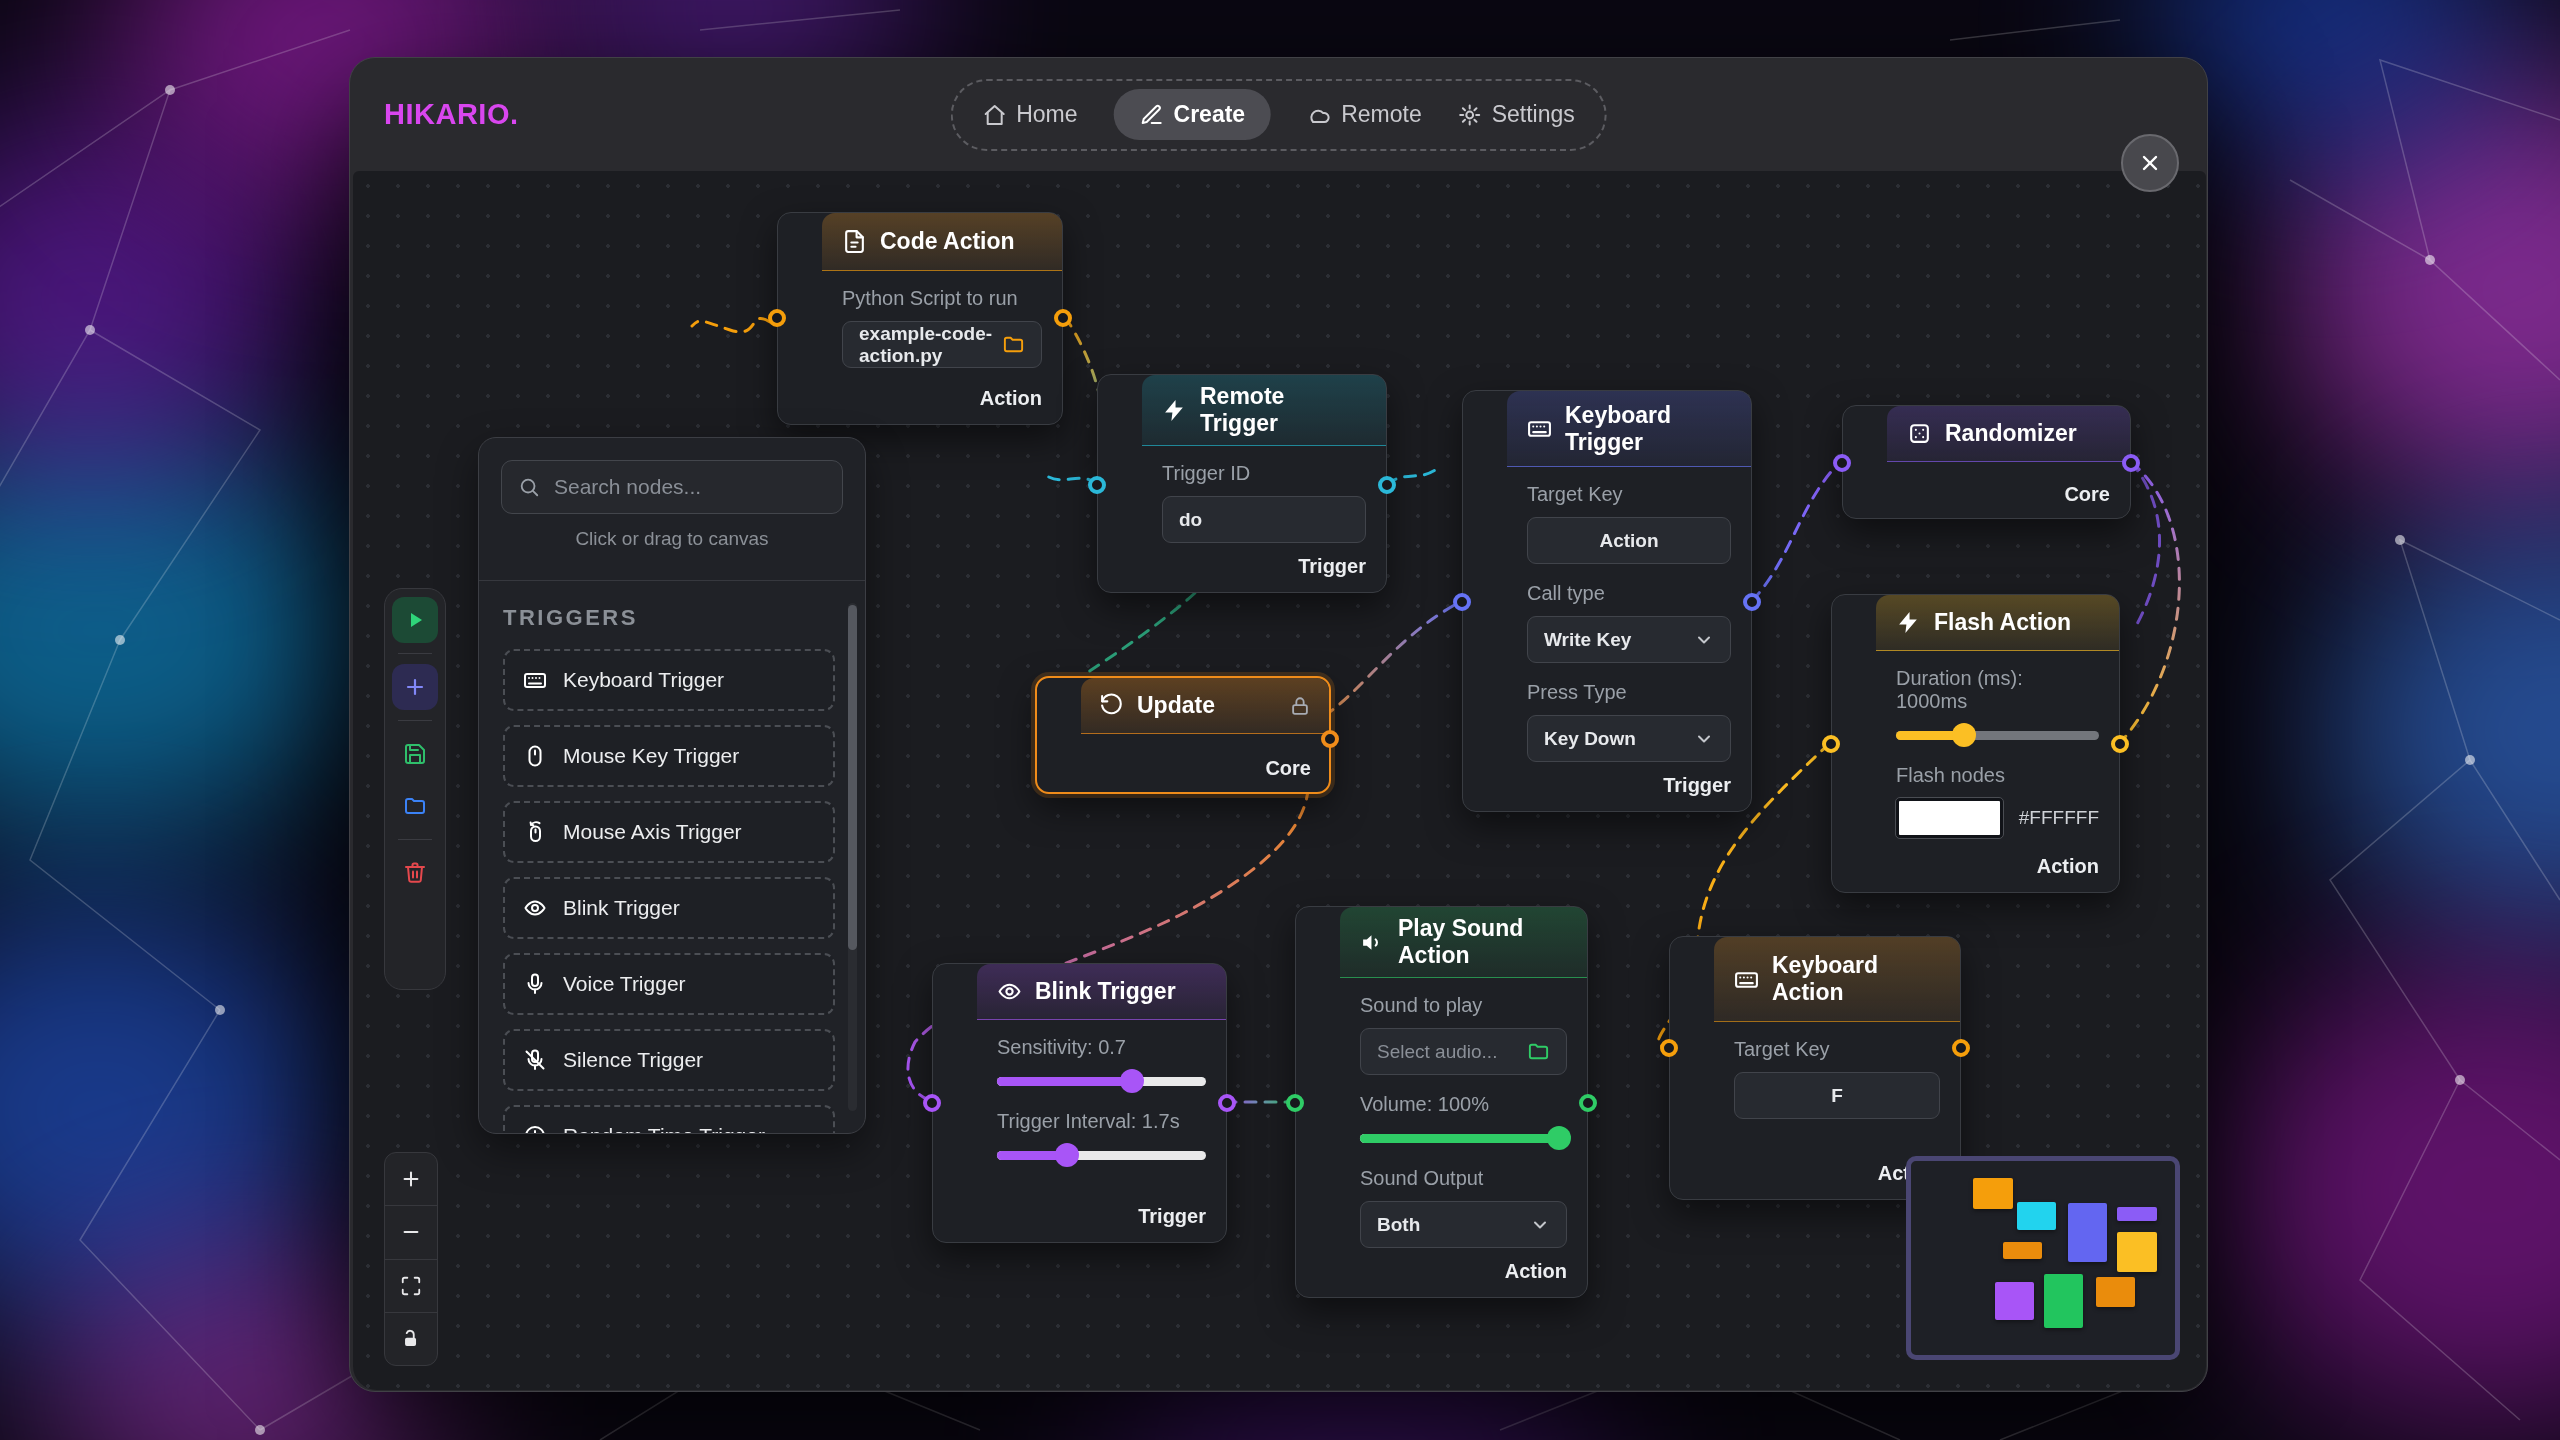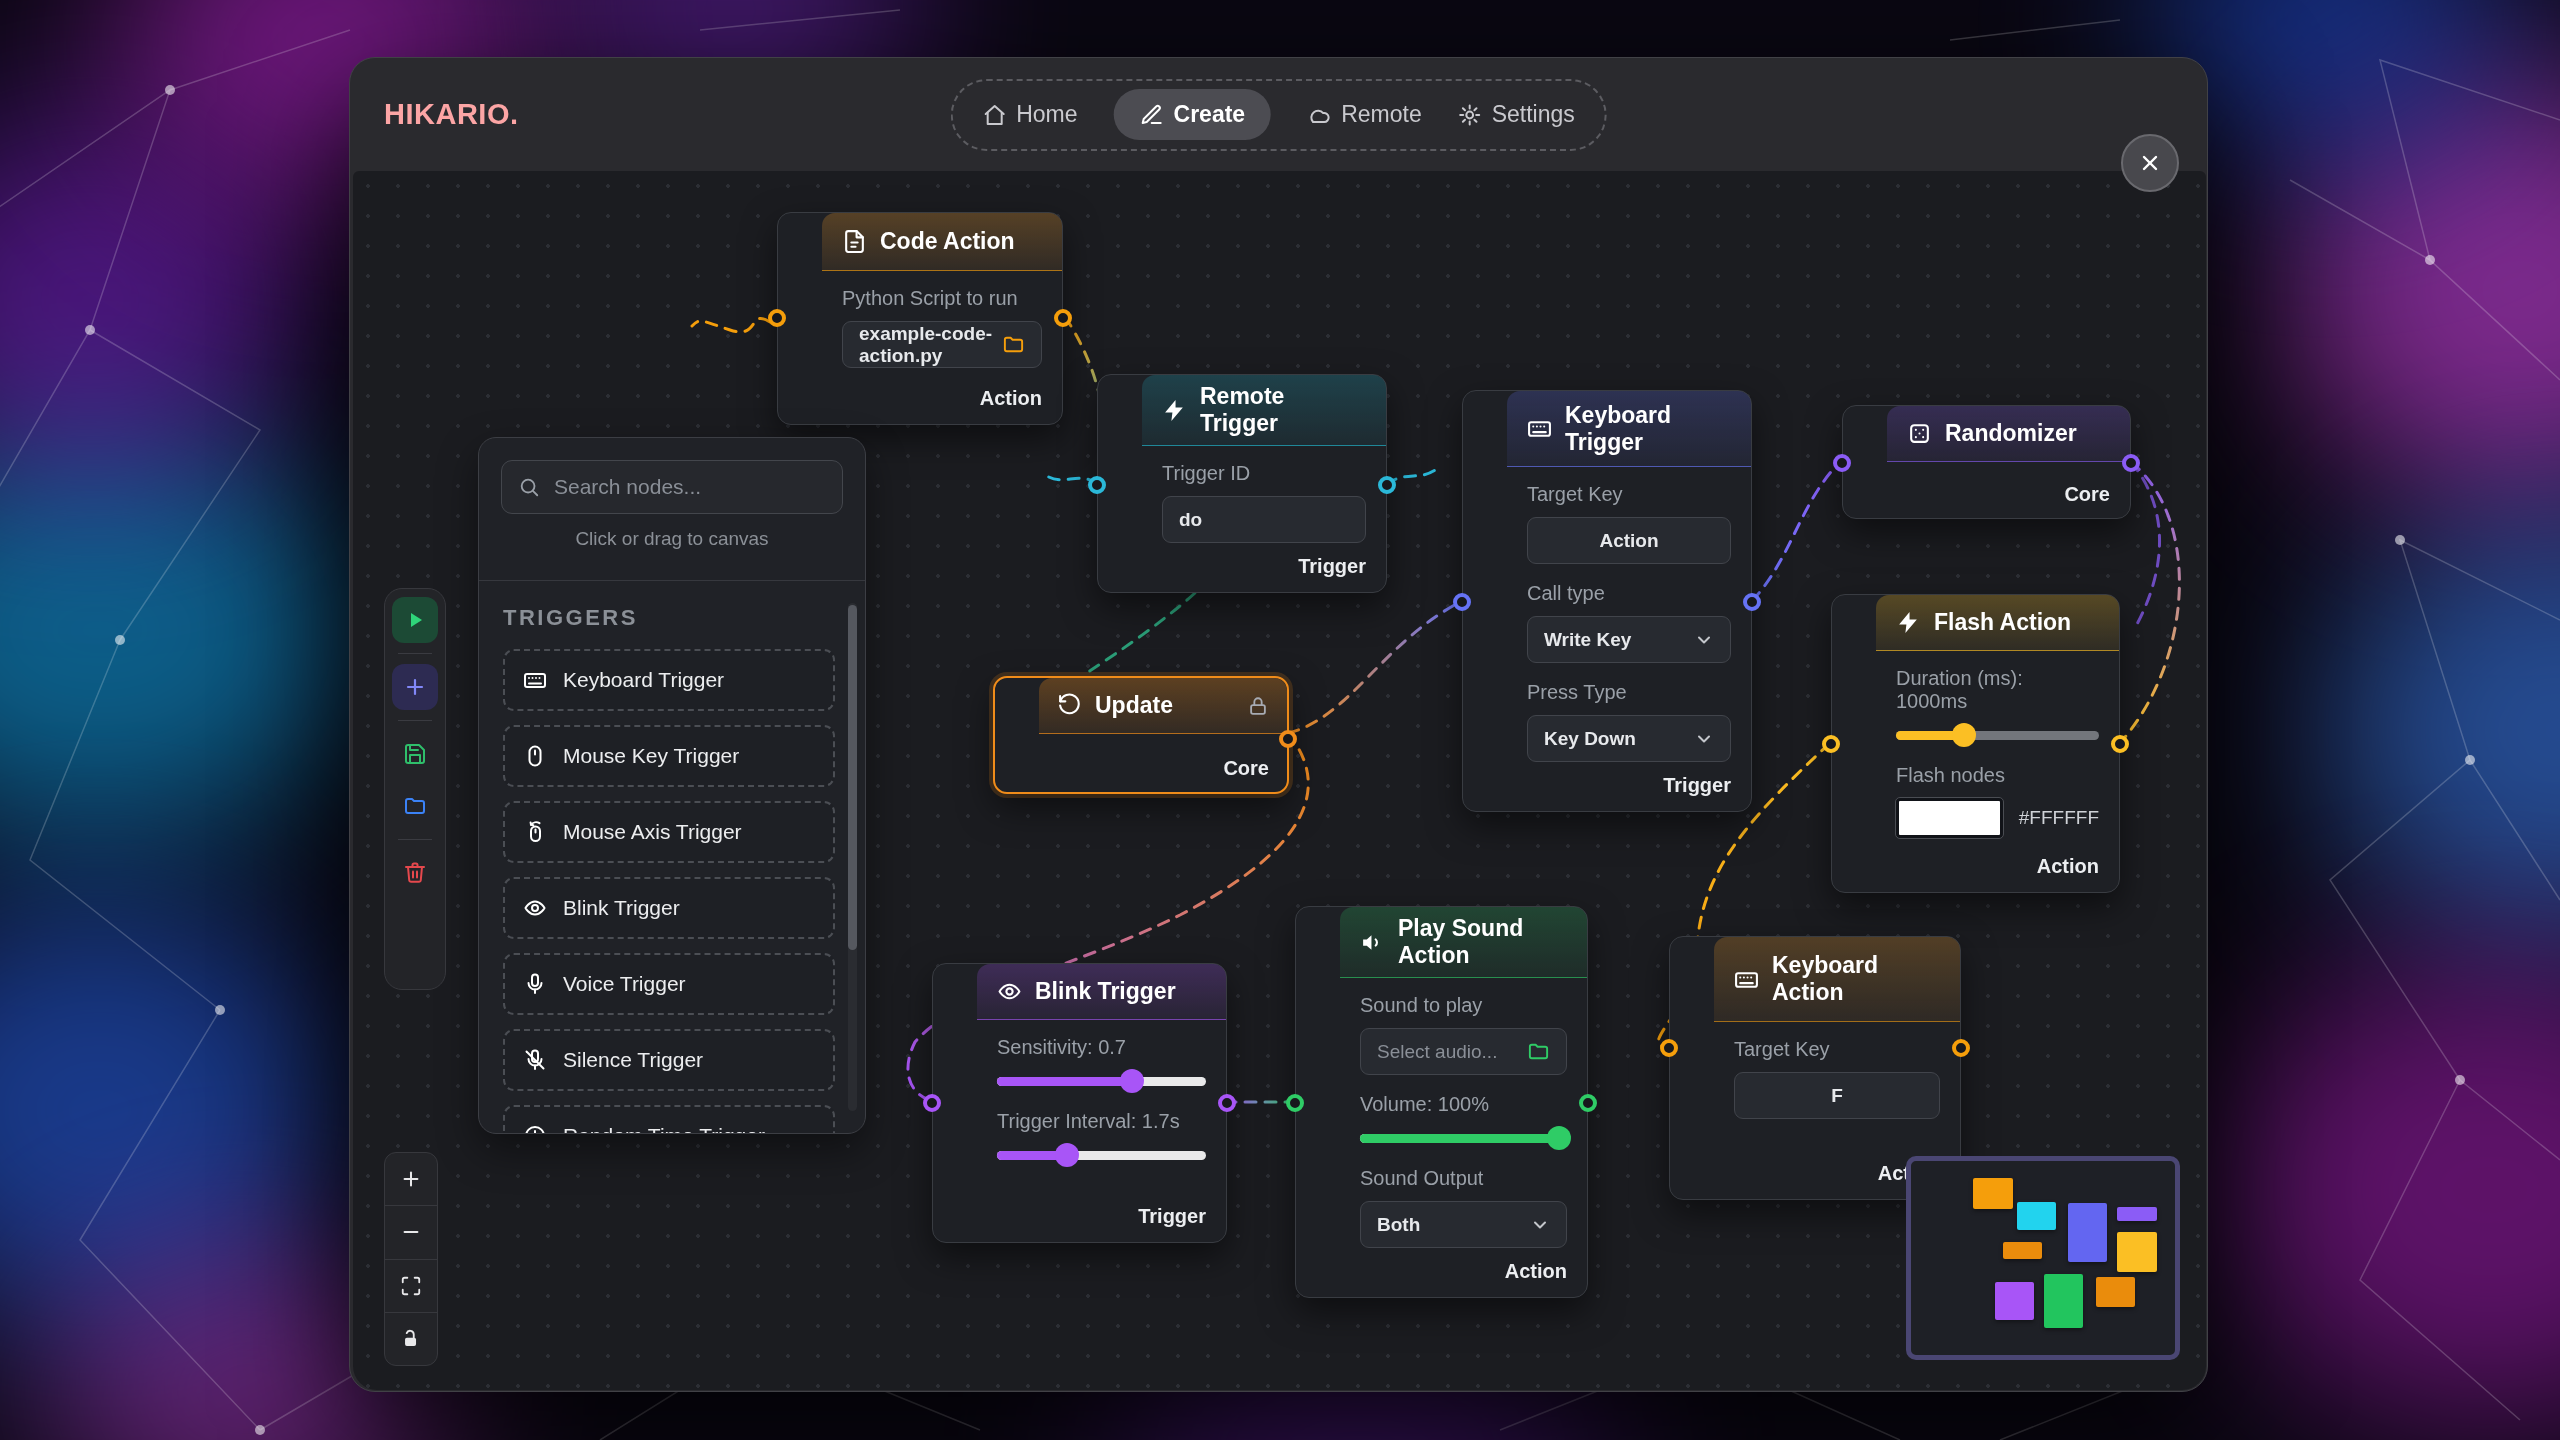--- a/index.html
+++ b/index.html
@@ -6,21 +6,21 @@
     font-family:"Liberation Sans",sans-serif;-webkit-font-smoothing:antialiased;}
   *{box-sizing:border-box;}
   
   .bgwrap{position:absolute;inset:0;overflow:hidden;}
   .blob{position:absolute;border-radius:50%;filter:blur(85px);opacity:.55;}
   .netsvg{position:absolute;inset:0;}
   
   .appwin{position:absolute;left:349px;top:57px;width:1859px;height:1335px;background:#2a2a2e;
     border:1px solid #414146;border-radius:26px;box-shadow:0 40px 120px rgba(0,0,0,.7);z-index:2;}
   .topbar{position:absolute;left:0;top:0;width:100%;height:113px;display:flex;align-items:center;padding:0 34px;}
-  .logo{font-size:29px;font-weight:800;color:#fca5a5;letter-spacing:.5px;}
+  .logo{font-size:29px;font-weight:800;color:#d946ef;letter-spacing:.5px;}
   .navpill{position:absolute;left:50%;top:50%;transform:translate(-50%,-50%);display:flex;align-items:center;
     gap:36px;border:2px dashed #5c5c61;border-radius:999px;padding:10px 30px;height:72px;}
   .navitem{display:flex;align-items:center;gap:10px;color:#c9c9ce;font-size:23px;cursor:pointer;}
   .navitem svg{width:24px;height:24px;}
   .navitem.active{background:#4c4c52;color:#fff;border-radius:999px;padding:12px 26px;font-weight:700;}
   .closebtn{position:absolute;right:28px;top:76px;width:58px;height:58px;border-radius:50%;background:#48484d;
     border:2px solid #69696e;display:flex;align-items:center;justify-content:center;color:#fff;cursor:pointer;z-index:8;}
   .closebtn svg{width:24px;height:24px;}
   
   .canvas{position:absolute;left:3px;top:113px;width:1853px;height:1219px;background:#1b1c20;
@@ -380,21 +380,21 @@
     <div class="swatchrow">
       <div class="swatch"></div>
       <span class="hexval">#FFFFFF</span>
     </div>
     <div class="foot">Action</div>
   </div>
   <span class="port pl" style="top:140px;"></span>
   <span class="port pr" style="top:140px;"></span>
 </div>
 
-<div class="node n-update" style="left:993px;top:676px;width:296px;height:118px;">
+<div class="node n-update" style="left:1035px;top:676px;width:296px;height:118px;">
   <div class="hdr" style="min-height:56px;padding:12px 18px;">
     <span class="nico">
         <svg viewBox="0 0 24 24" stroke="currentColor" stroke-width="2" fill="none" stroke-linecap="round" stroke-linejoin="round">
           <path d="M3 3v5h5"></path>
           <path d="M3.2 8A9 9 0 1 1 3 12"></path>
         </svg>
       </span>
     <span class="ntitle">Update</span>
     <span class="lockico">
         <svg viewBox="0 0 24 24" stroke="currentColor" stroke-width="2" fill="none" stroke-linecap="round" stroke-linejoin="round">

